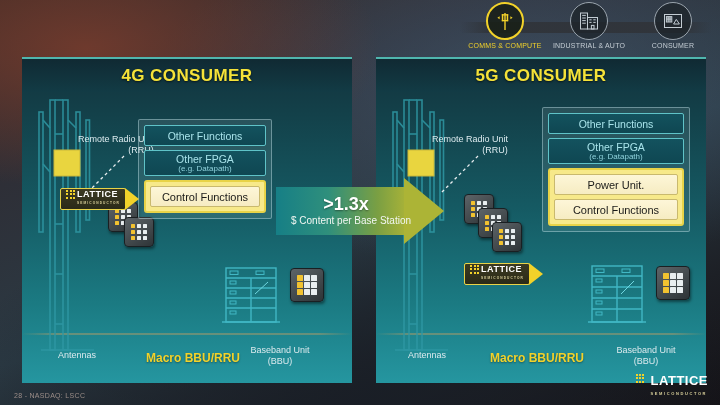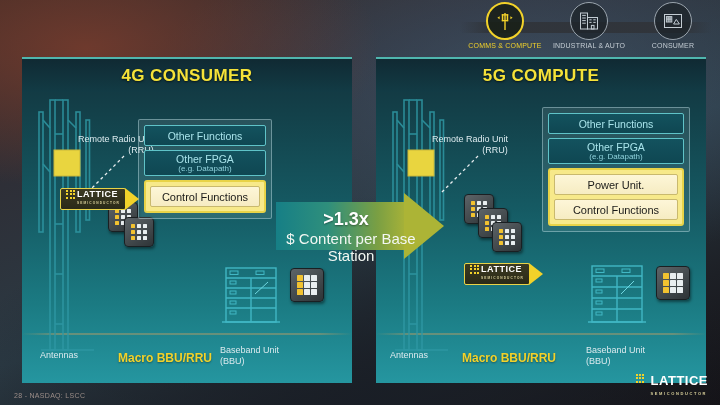--- a/index.html
+++ b/index.html
@@ -170,44 +170,44 @@
       linear-gradient(#f2d22a 0 0) 6.8px 6.8px/2.2px 2.2px no-repeat;
   }
   .lmark .txt { font-size:9px; font-weight:bold; color:#fff; letter-spacing:.5px; line-height:9px; }
   .lmark .sub { font-size:3.2px; color:#d8cf9a; letter-spacing:1.1px; display:block; }
 
   
   .rack { position:absolute; }
   .rack svg { display:block; }
 
   
-  .blabel { position:absolute; font-size:9px; color:#dbeaee; line-height:11px; }
+  .blabel { position:absolute; font-size:9px; color:#dbeaee; text-align:center; line-height:11px; }
   .blabel.macro { color:#f2d22a; font-size:12px; font-weight:bold; text-shadow:0 1px 2px rgba(0,0,0,.4); }
 
   
   #arrow {
-    position:absolute; left:276px; top:193px; width:168px; height:66px;
+    position:absolute; left:276px; top:178px; width:168px; height:66px;
     z-index:6;
   }
   #arrow .shaft {
     position:absolute; left:0; top:9px; width:130px; height:48px;
     background:linear-gradient(90deg,#167f86 0%,#2f8f7c 40%,#7a9f43 78%,#a8b238 100%);
   }
   #arrow .head {
     position:absolute; left:128px; top:0; width:0; height:0;
     border-top:33px solid transparent; border-bottom:33px solid transparent;
     border-left:40px solid #acb436;
   }
   #arrow .t1 {
     position:absolute; left:0; top:16px; width:140px; text-align:center;
     font-size:18px; font-weight:bold; color:#fff; text-shadow:0 1px 2px rgba(0,0,0,.4);
   }
   #arrow .t2 {
     position:absolute; left:0; top:37px; width:150px; text-align:center;
-    font-size:15px; color:#f2f7f2;
+    font-size:10px; color:#f2f7f2;
   }
 
   
   #footer-text {
     position:absolute; left:14px; bottom:6px;
     font-size:7px; color:#9b8d88; letter-spacing:.3px;
   }
   #footer-logo { position:absolute; right:12px; bottom:5px; }
 </style>
 </head>
@@ -401,21 +401,21 @@
       <div class="blabel macro" style="left:96px; bottom:19px; width:150px;">Macro BBU/RRU</div>
       <div class="blabel" style="left:198px; bottom:16px; width:120px;">
         <span>Baseband Unit</span><br>
         <span>(BBU)</span>
       </div>
     </div>
   </div>
 
   <div class="panel" id="panel5g">
     <div class="hdr">
-      <span>5G COMPUTE</span>
+      <span>5G CONSUMER</span>
     </div>
     <div class="body">
 
       <div class="ground"></div>
 
       <div class="tower">
         <svg width="86" height="262" viewBox="0 0 86 262">
           <g stroke="#2f98a4" stroke-width="1.6" fill="none" opacity=".85">
             <rect x="14" y="6" width="5" height="250"></rect>
             <rect x="27" y="6" width="5" height="250"></rect>

